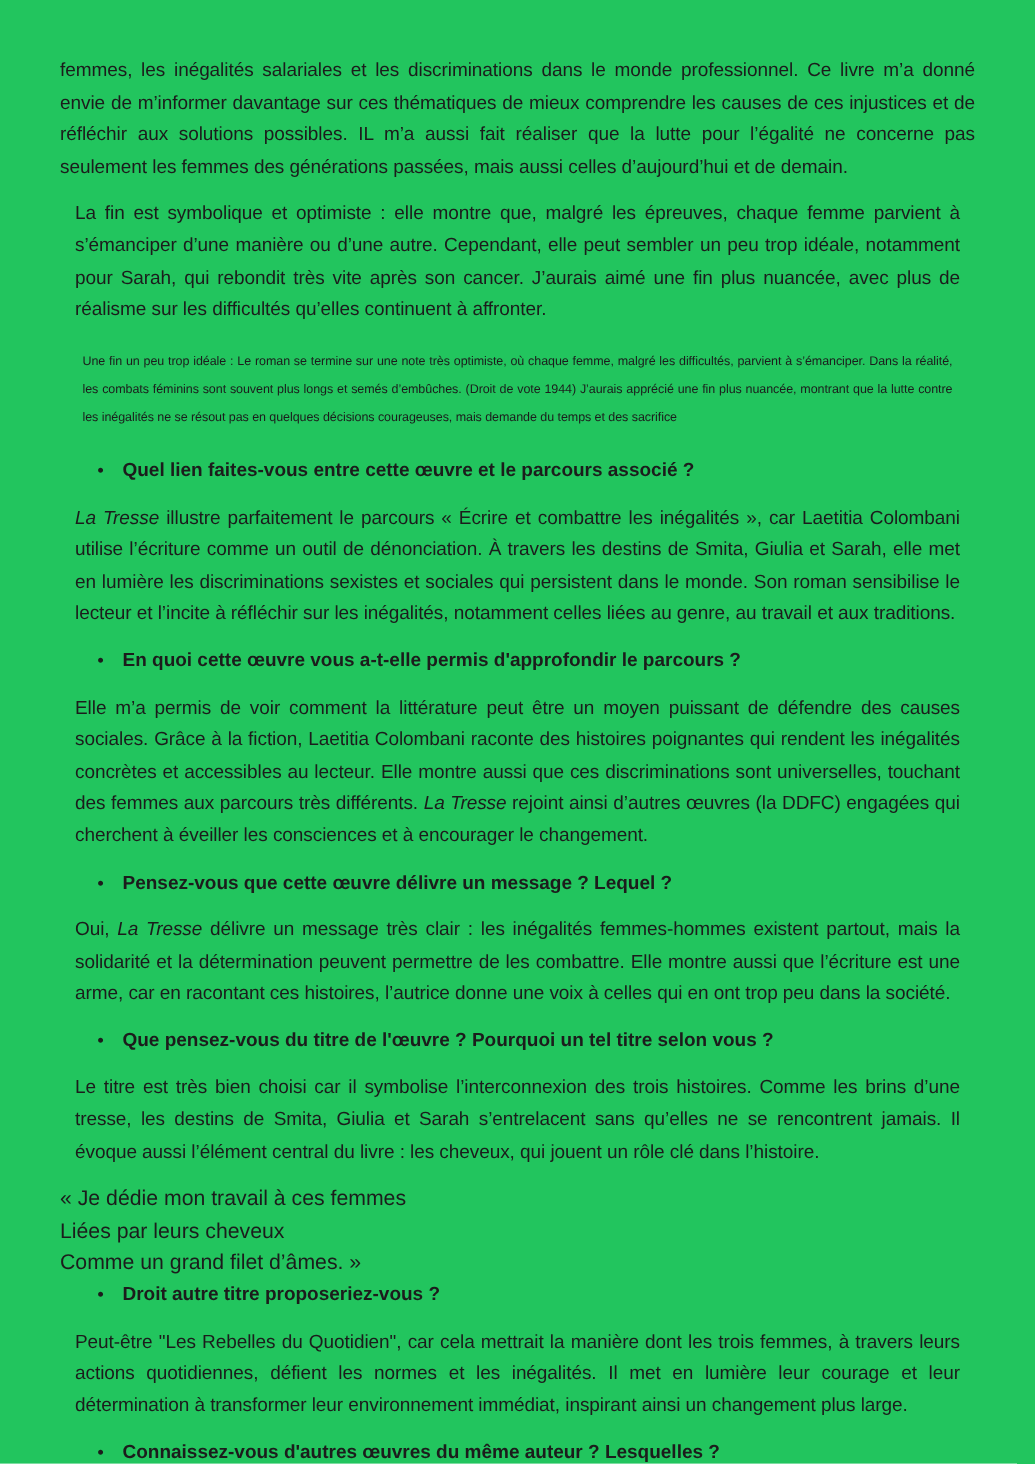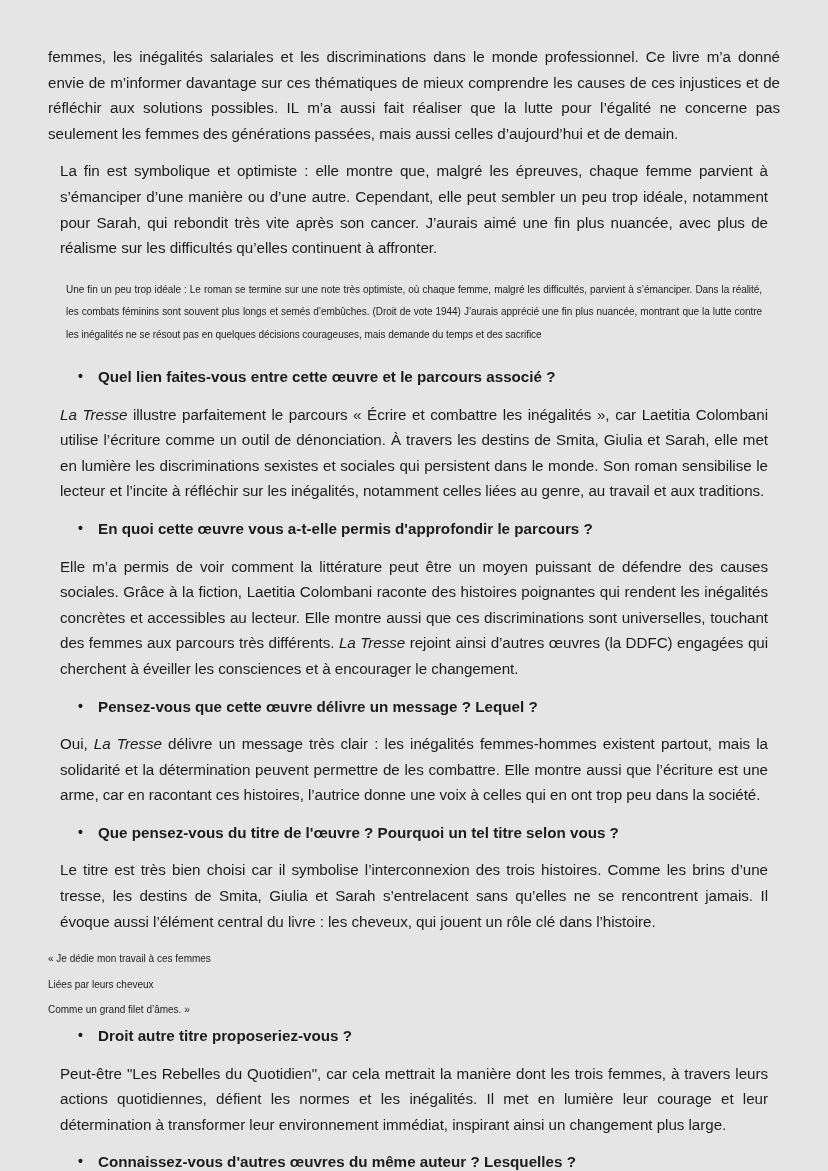--- a/index.html
+++ b/index.html
@@ -4,21 +4,21 @@
 <style>
   html, body {
     margin: 0;
     padding: 0;
     background: #ffffff;
   }
   .page {
     position: relative;
     width: 828px;
     height: 1171px;
-    background: #e5e5e5;
+    background: #22c55e;
     box-sizing: border-box;
     padding: 44px 48px 0 48px;
     font-family: "Liberation Sans", sans-serif;
     color: #1c1c1c;
     overflow: hidden;
   }
   .body-text {
     font-size: 15.2px;
     line-height: 25.6px;
     text-align: justify;
@@ -71,21 +71,21 @@
   .answer i { font-style: italic; }
 
   .note-small {
     font-size: 10px;
     line-height: 22.4px;
     text-align: justify;
     margin: 18px;
     letter-spacing: -0.05px;
   }
   .quote-line {
-    font-size: 10px;
+    font-size: 17px;
     line-height: 25.6px;
     margin: 0;
     text-align: left;
   }
   .indent-small { padding-left: 4px; }
 </style>
 </head>
 <body>
 
 <div class="page">

